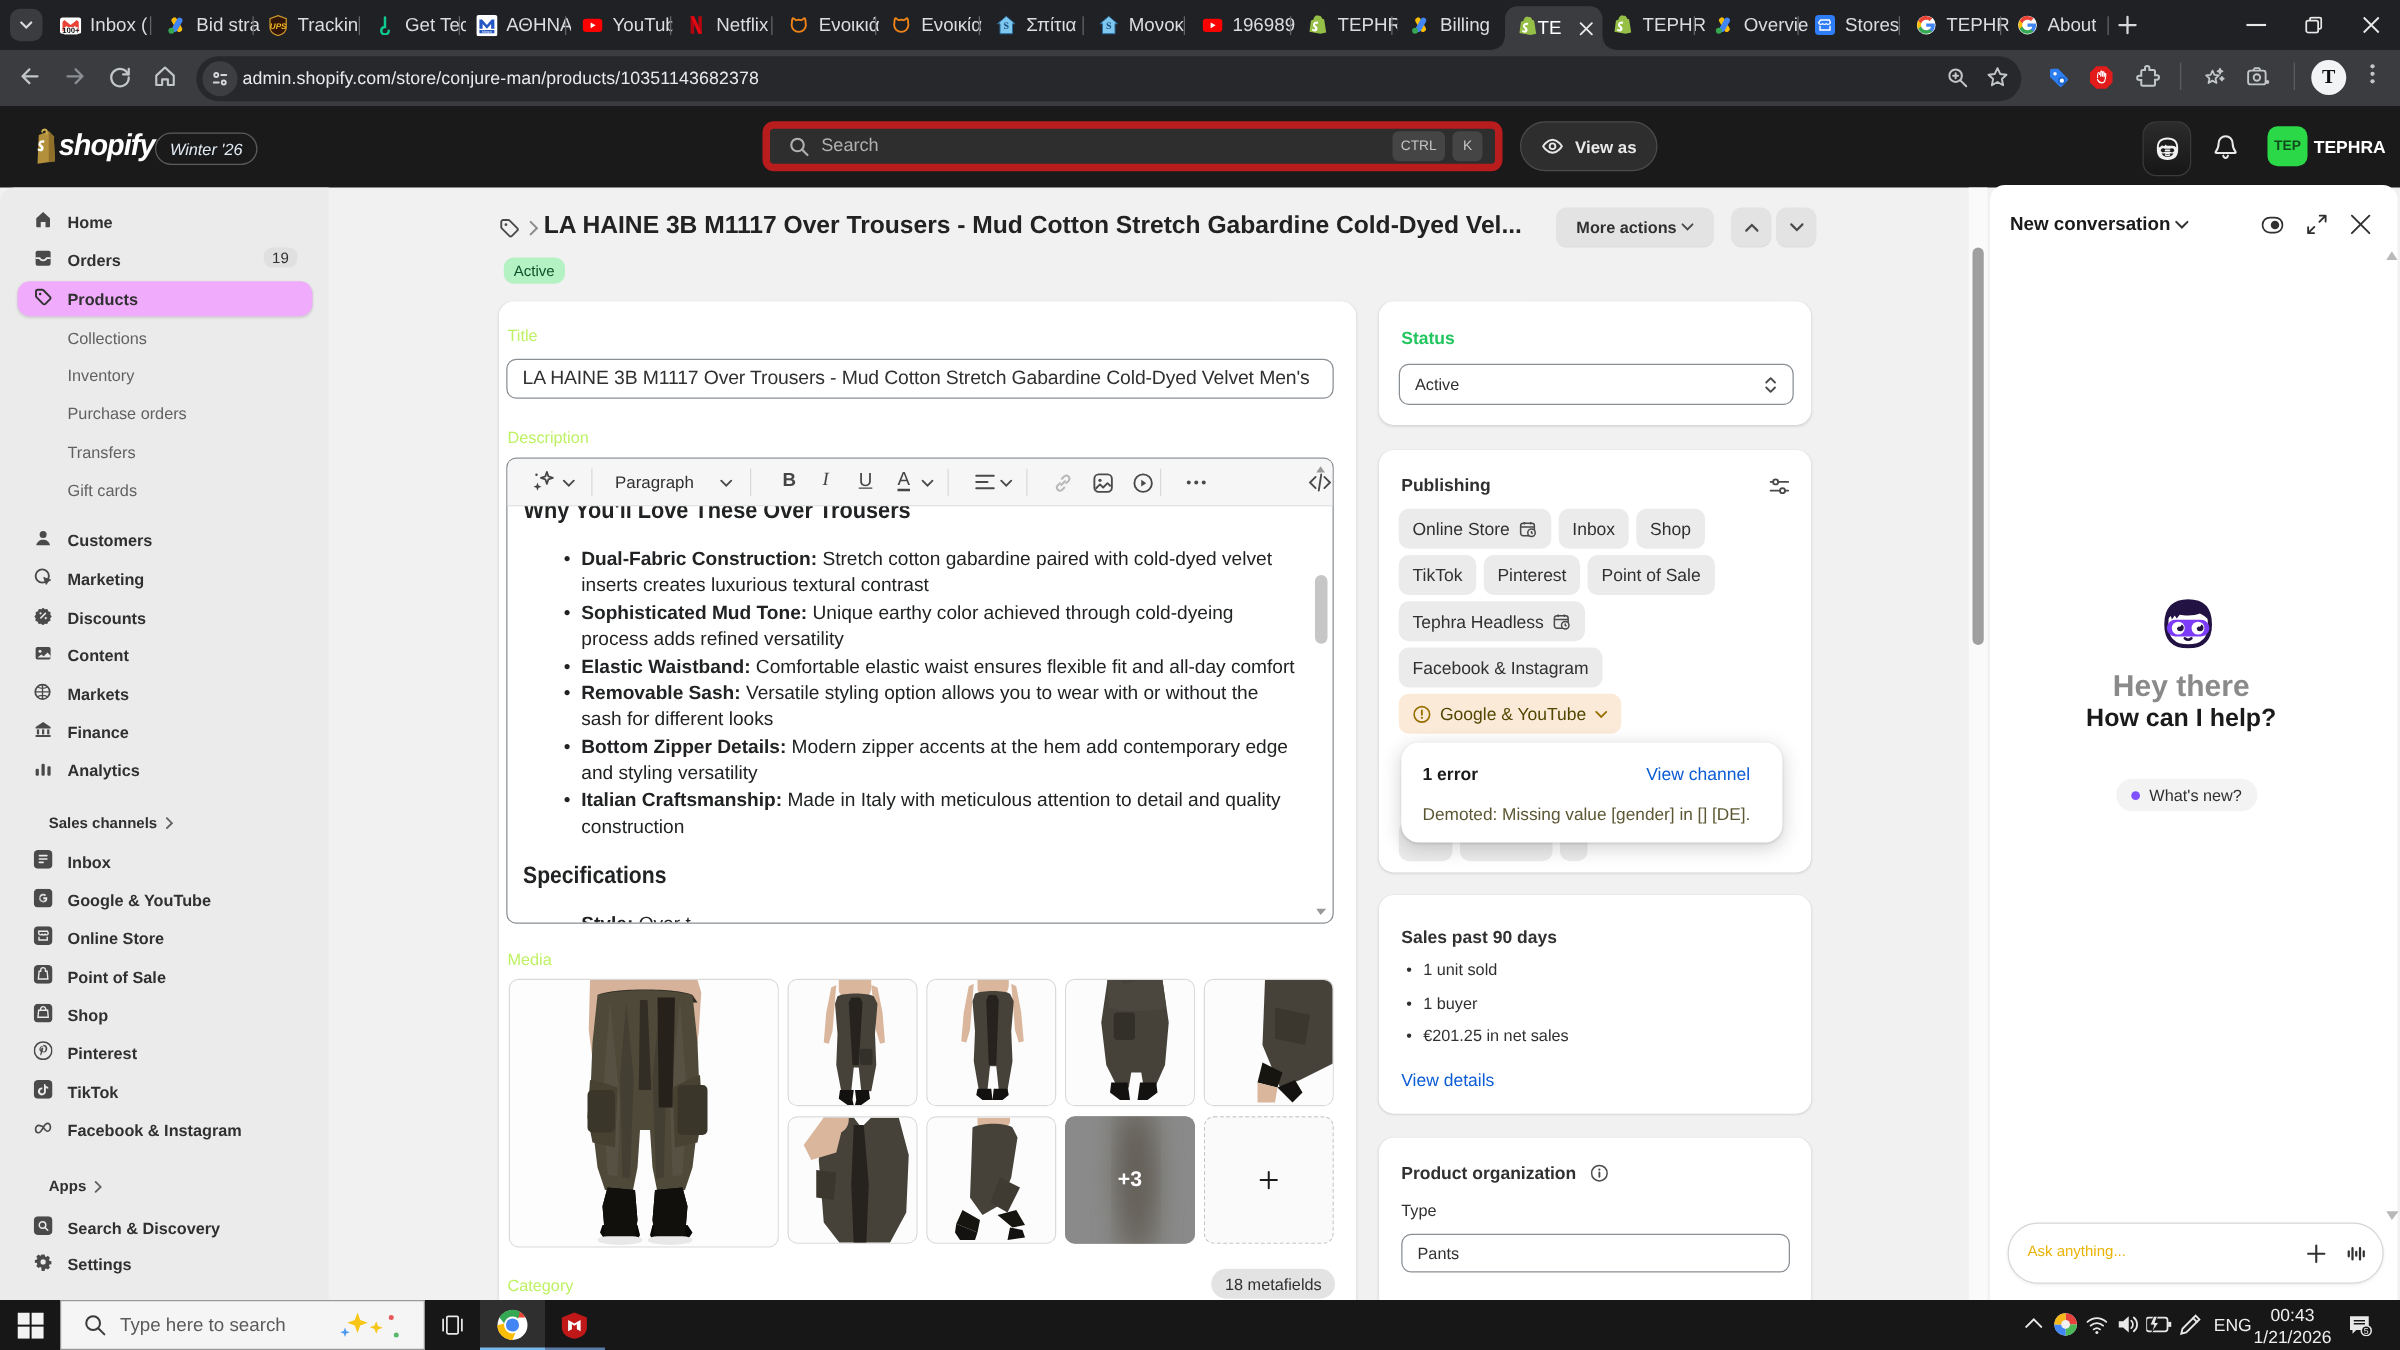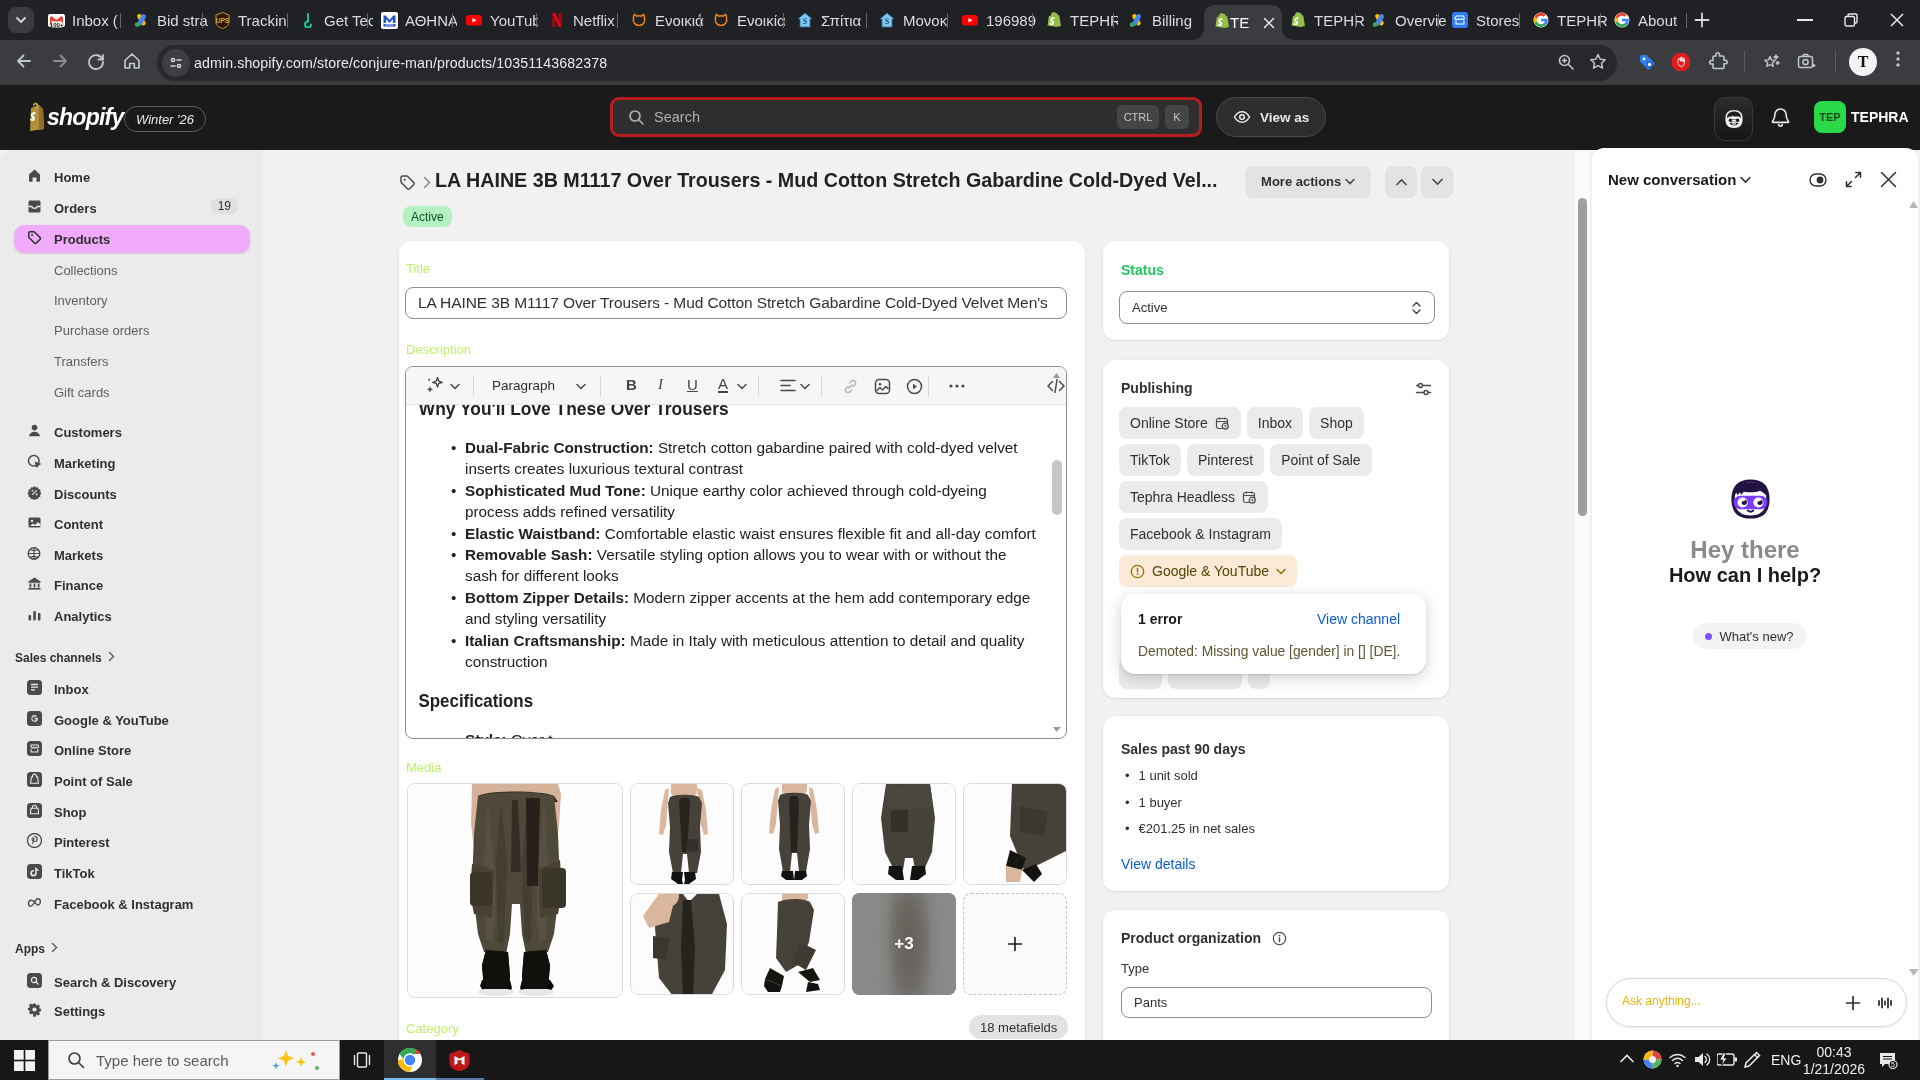--- a/index.html
+++ b/index.html
@@ -12,34 +12,34 @@
 .tsep{position:absolute;top:13px;width:1px;height:15px;background:#64666a}
 #activetab{position:absolute;top:5px;height:35px;background:#3a3c40;border-radius:10px 10px 0 0;display:flex;align-items:center;color:#fff;font-size:15px}
 #toolbar{position:absolute;left:0;top:40px;width:1920px;height:45px;background:#3a3c40}
 .navic{position:absolute;top:51px;color:#c3c6c9}
 #urlpill{position:absolute;left:157px;top:45px;width:1460px;height:36px;background:#27282b;border-radius:18px;display:flex;align-items:center}
 #urlbadge{width:28px;height:28px;margin-left:5px;border-radius:50%;background:#3c3e42;display:flex;align-items:center;justify-content:center}
 #urltext{color:#e9eaed;font-size:14.2px;margin-left:4px;letter-spacing:.1px}
 
 #shheader{position:absolute;left:0;top:85px;width:1920px;height:65px;background:#1a1a1a}
 #winterpill{position:absolute;left:124px;top:106px;height:26px;padding:0 11px;border:1px solid #5c5c5c;border-radius:13px;color:#e3ecf5;font-size:13px;font-style:italic;display:flex;align-items:center}
-#shsearch{position:absolute;left:610px;top:97px;width:592px;height:40px;background:#2e2e2e;border:3px solid #b91c1c;border-radius:9px;display:flex;align-items:center}
+#shsearch{position:absolute;left:610px;top:97px;width:592px;height:40px;background:#2e2e2e;border:6px solid #b91c1c;border-radius:9px;display:flex;align-items:center}
 .keycap{height:24px;border-radius:5px;background:#454545;color:#c5c5c5;font-size:11px;display:flex;align-items:center;justify-content:center}
 #viewas{position:absolute;left:1216px;top:97px;height:40px;padding:0 16px;background:#2e2e2e;border:1px solid #4b4b4b;border-radius:20px;display:flex;align-items:center;color:#e8e8e8;font-size:13.5px;font-weight:700}
 #sidekickbtn{position:absolute;left:1714px;top:97px;width:39px;height:44px;border-radius:11px;background:linear-gradient(#2c2c2c,#161616);border:1px solid #3a3a3a;display:flex;align-items:center;justify-content:center}
 #tepav{position:absolute;left:1814px;top:101px;width:32px;height:32px;border-radius:8px;background:#2bd948;color:#134a1d;font-weight:700;font-size:11px;display:flex;align-items:center;justify-content:center}
 #tepname{position:absolute;left:1851px;top:109px;color:#fff;font-weight:700;font-size:14px}
 
 #appbg{position:absolute;left:0;top:150px;width:1920px;height:890px;background:#f1f1f1}
 #sidebar{position:absolute;left:0;top:150px;width:263px;height:890px;background:#ebebeb;border-radius:12px 0 0 0}
 .nav{position:absolute;left:14px;width:236px;height:28px;display:flex;align-items:center;color:#303030;font-weight:700;font-size:13px}
 .nav .nico{width:14px;margin:0 13px 0 13px;flex:0 0 14px;color:#4a4a4a}
 .nav.sub{font-weight:400;color:#616161;padding-left:40px}
 .nav.sel{background:#f0abfc;border-radius:10px;box-shadow:0 1px 2px rgba(0,0,0,.12)}
-.nhead{position:absolute;left:15px;color:#303030;font-weight:700;font-size:12px;display:flex;gap:6px}
+.nhead{position:absolute;left:39px;color:#303030;font-weight:700;font-size:12px;display:flex;align-items:center;gap:6px}
 .badge42{position:absolute;right:12px;top:4px;background:#e0e0e0;border-radius:7px;font-size:12px;font-weight:400;color:#303030;padding:1px 7px}
 
 .card{position:absolute;background:#fff;border-radius:12px;box-shadow:0 1px 2px rgba(0,0,0,.09),0 0 0 .5px rgba(0,0,0,.04)}
 .lbl{position:absolute;font-size:13px;color:#bef264}
 .inp{position:absolute;border:1px solid #8a8f94;border-radius:8px;background:#fff;font-size:13px;color:#303030;display:flex;align-items:center;padding:0 12px}
 h1#ptitle{position:absolute;left:435px;top:169px;font-size:19.7px;color:#222;font-weight:700;white-space:nowrap}
 #activebadge{position:absolute;left:403px;top:206px;height:21px;padding:0 8px;background:#b4f1c3;border-radius:8px;color:#0d5228;font-size:12px;display:flex;align-items:center}
 .graybtn{position:absolute;background:#e3e3e3;border-radius:8px;display:flex;align-items:center;justify-content:center;color:#303030;font-size:13px;font-weight:700;box-shadow:0 1px 0 rgba(0,0,0,.08)}
 
 .chip{height:32px;padding:0 11px;background:#ebebeb;border-radius:8px;color:#303030;font-size:14px;display:inline-flex;align-items:center;margin:0 6px 5px 0}

